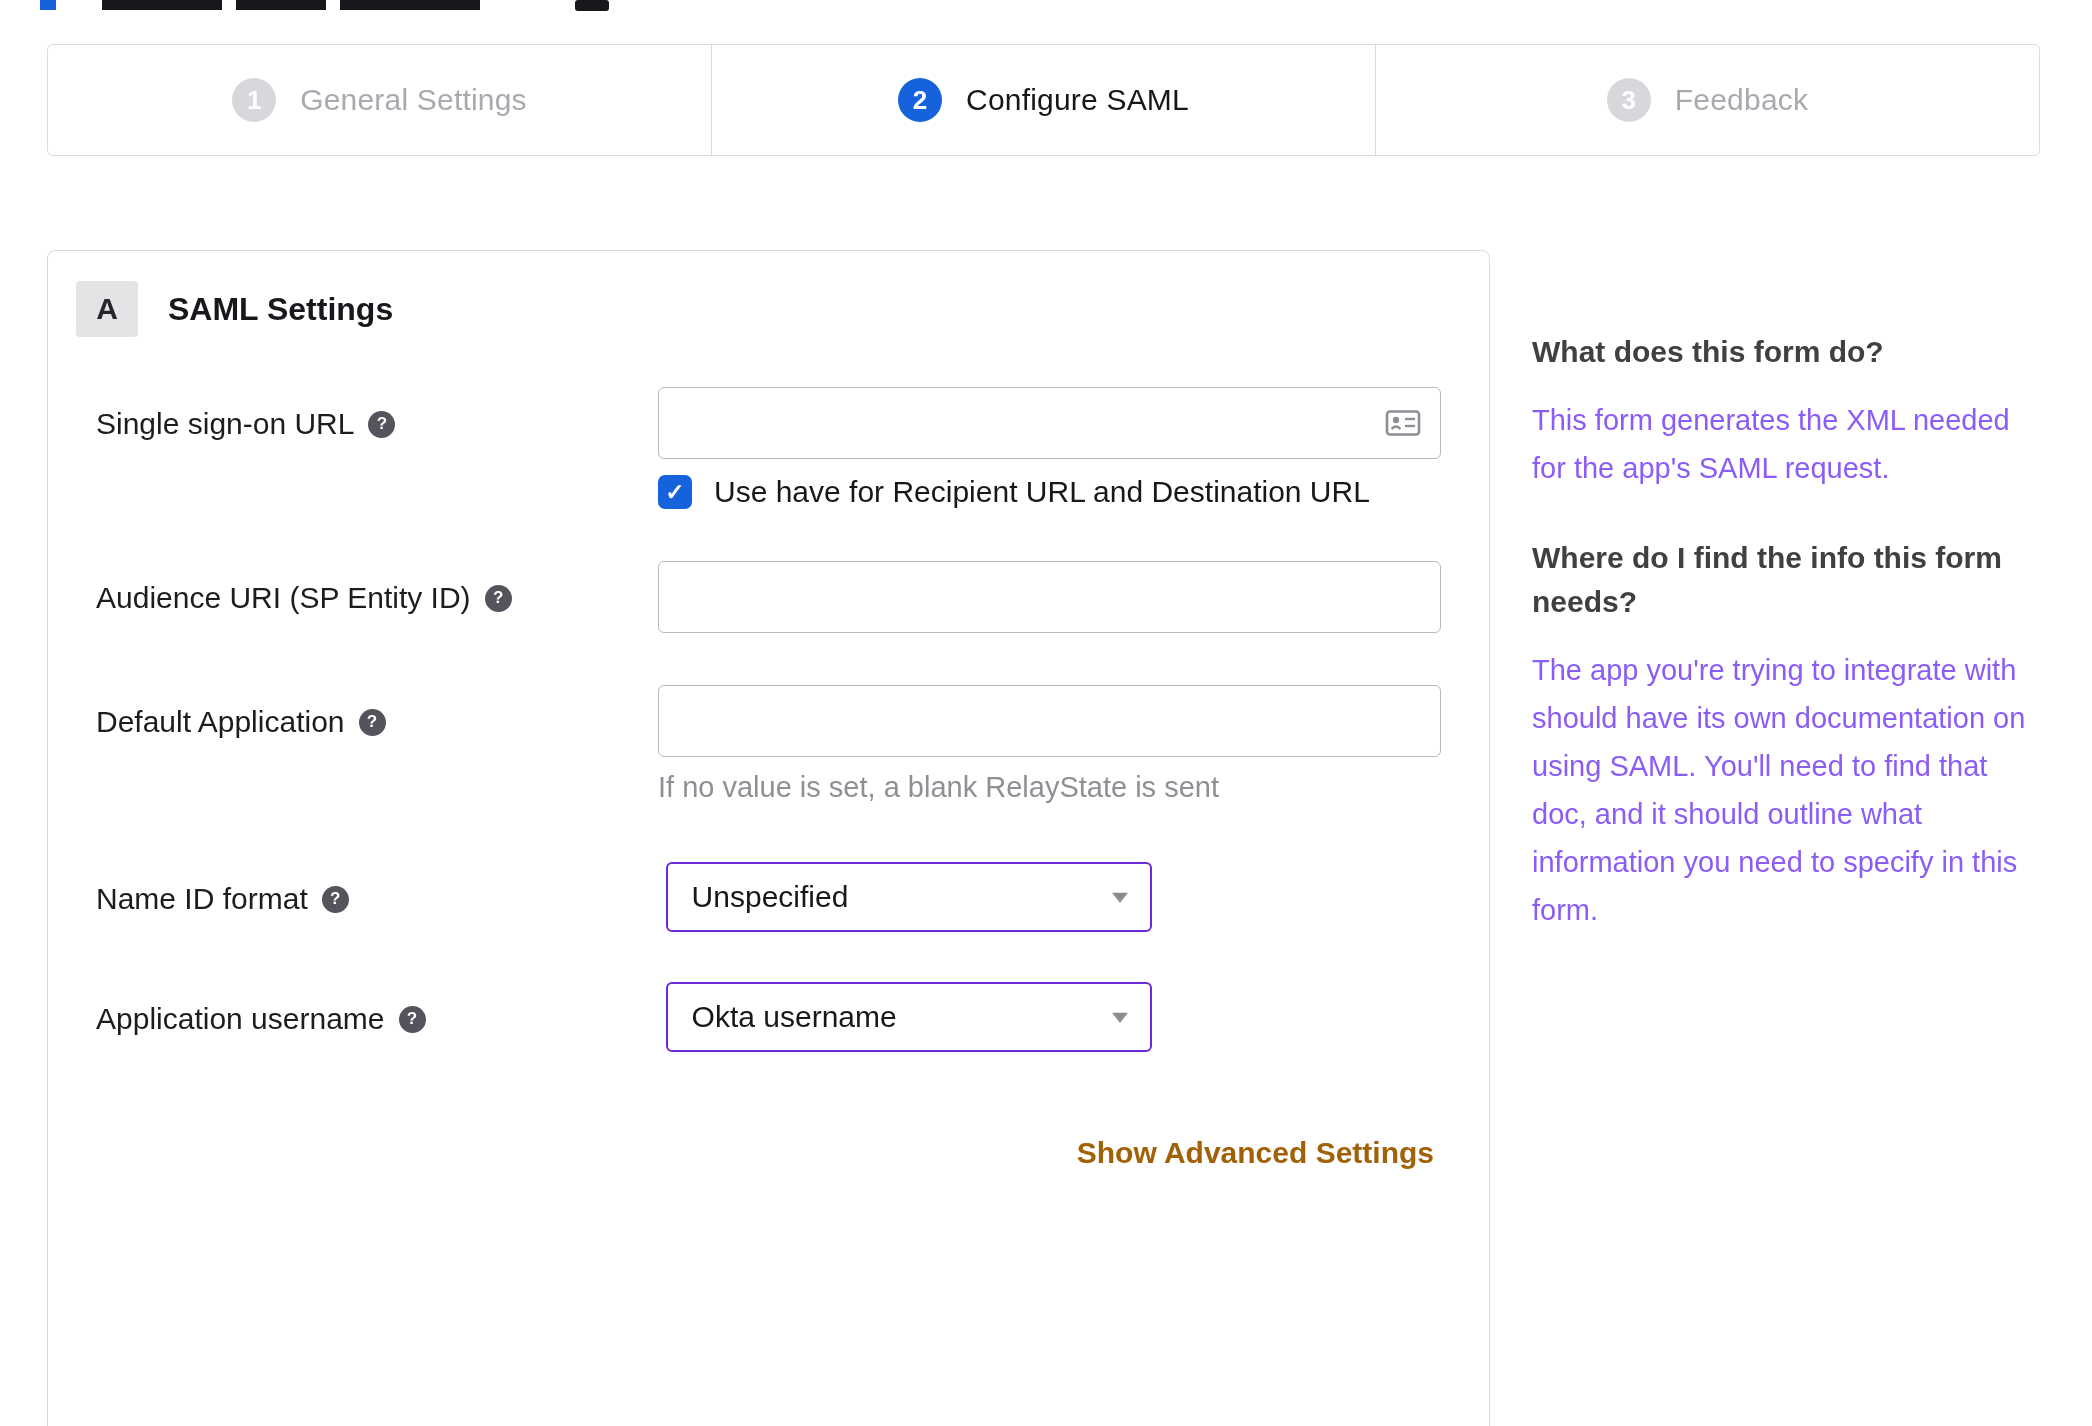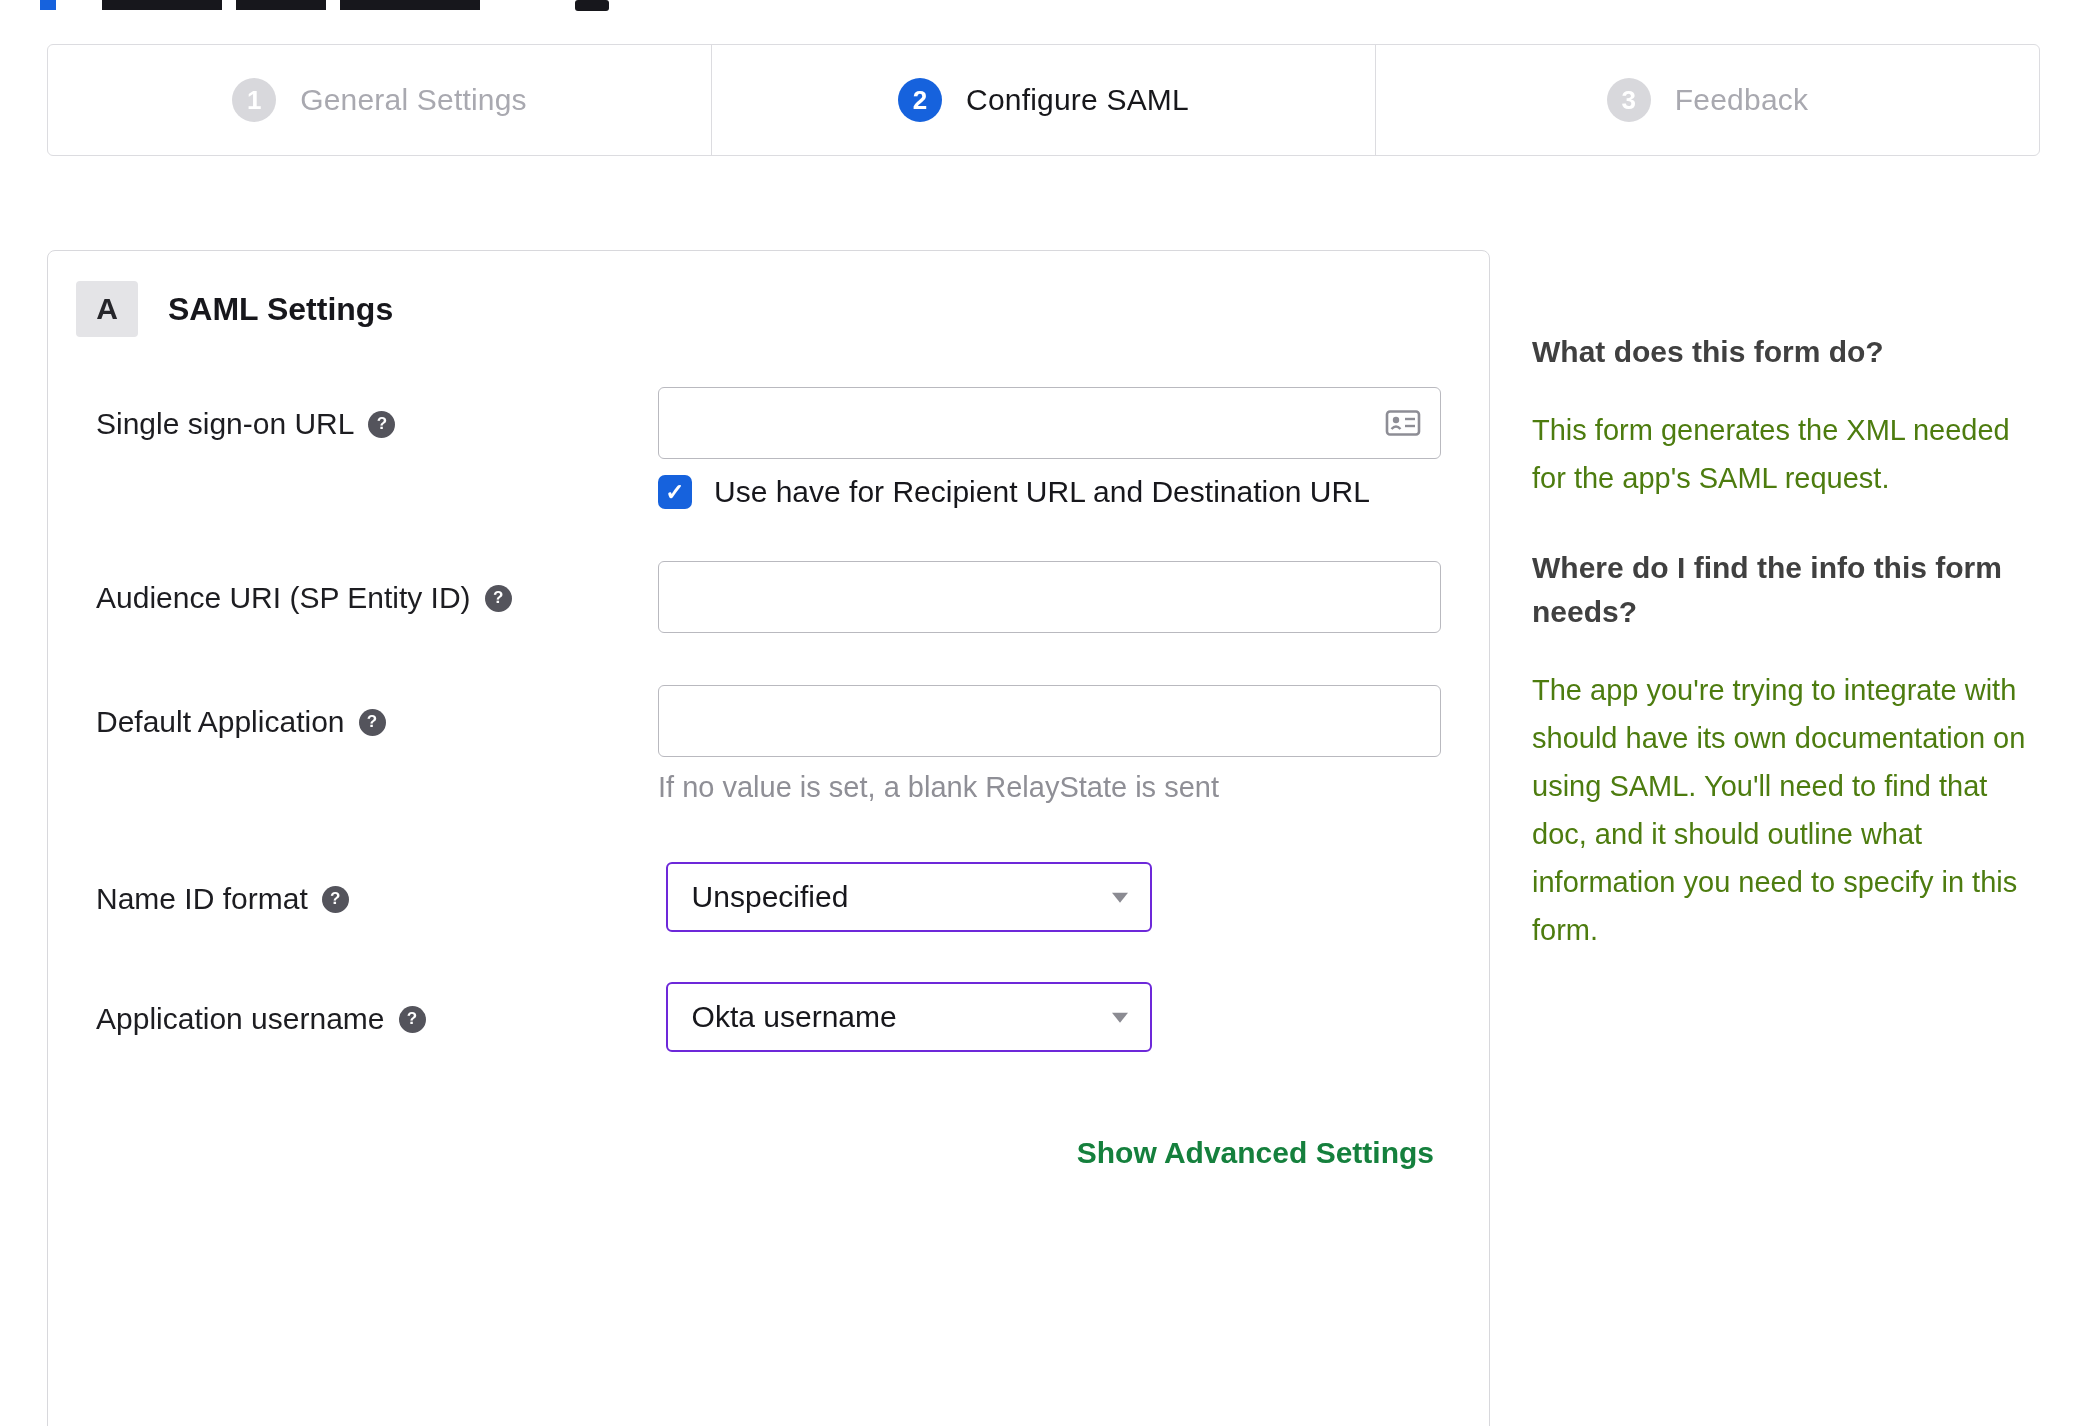--- a/index.html
+++ b/index.html
@@ -65,26 +65,26 @@
            width:0; height:0; border-left:8px solid transparent; border-right:8px solid transparent;
            border-top:10px solid #8b8b92; }
 
   .mb-sso { margin-bottom:52px; }
   .mb-aud { margin-bottom:52px; }
   .mb-relay { margin-bottom:58px; }
   .mb-nameid { margin-bottom:50px; }
   .mb-appuser { margin-bottom:49px; }
 
   .link-row { width:1338px; text-align:right; margin-top:84px; }
-  .adv-link { font-size:30px; font-weight:bold; color:#15803d; text-decoration:none; cursor:pointer; }
+  .adv-link { font-size:30px; font-weight:bold; color:#a16207; text-decoration:none; cursor:pointer; }
 
   
   .aside { position:absolute; left:1532px; top:330px; width:512px; }
   .aside h3 { font-size:30px; font-weight:bold; color:#404040; line-height:44px; }
-  .aside p { font-size:29px; color:#4d7c0f; line-height:48px; margin-top:32px; }
+  .aside p { font-size:29px; color:#8b5cf6; line-height:48px; margin-top:22px; }
   .aside .block2 { margin-top:44px; }
 </style>
 </head>
 <body>
 
 <div class="top-fragments">
   <span class="frag-blue"></span>
   <span class="frag" style="left:62px; width:120px;"></span>
   <span class="frag" style="left:196px; width:90px;"></span>
   <span class="frag" style="left:300px; width:140px;"></span>

